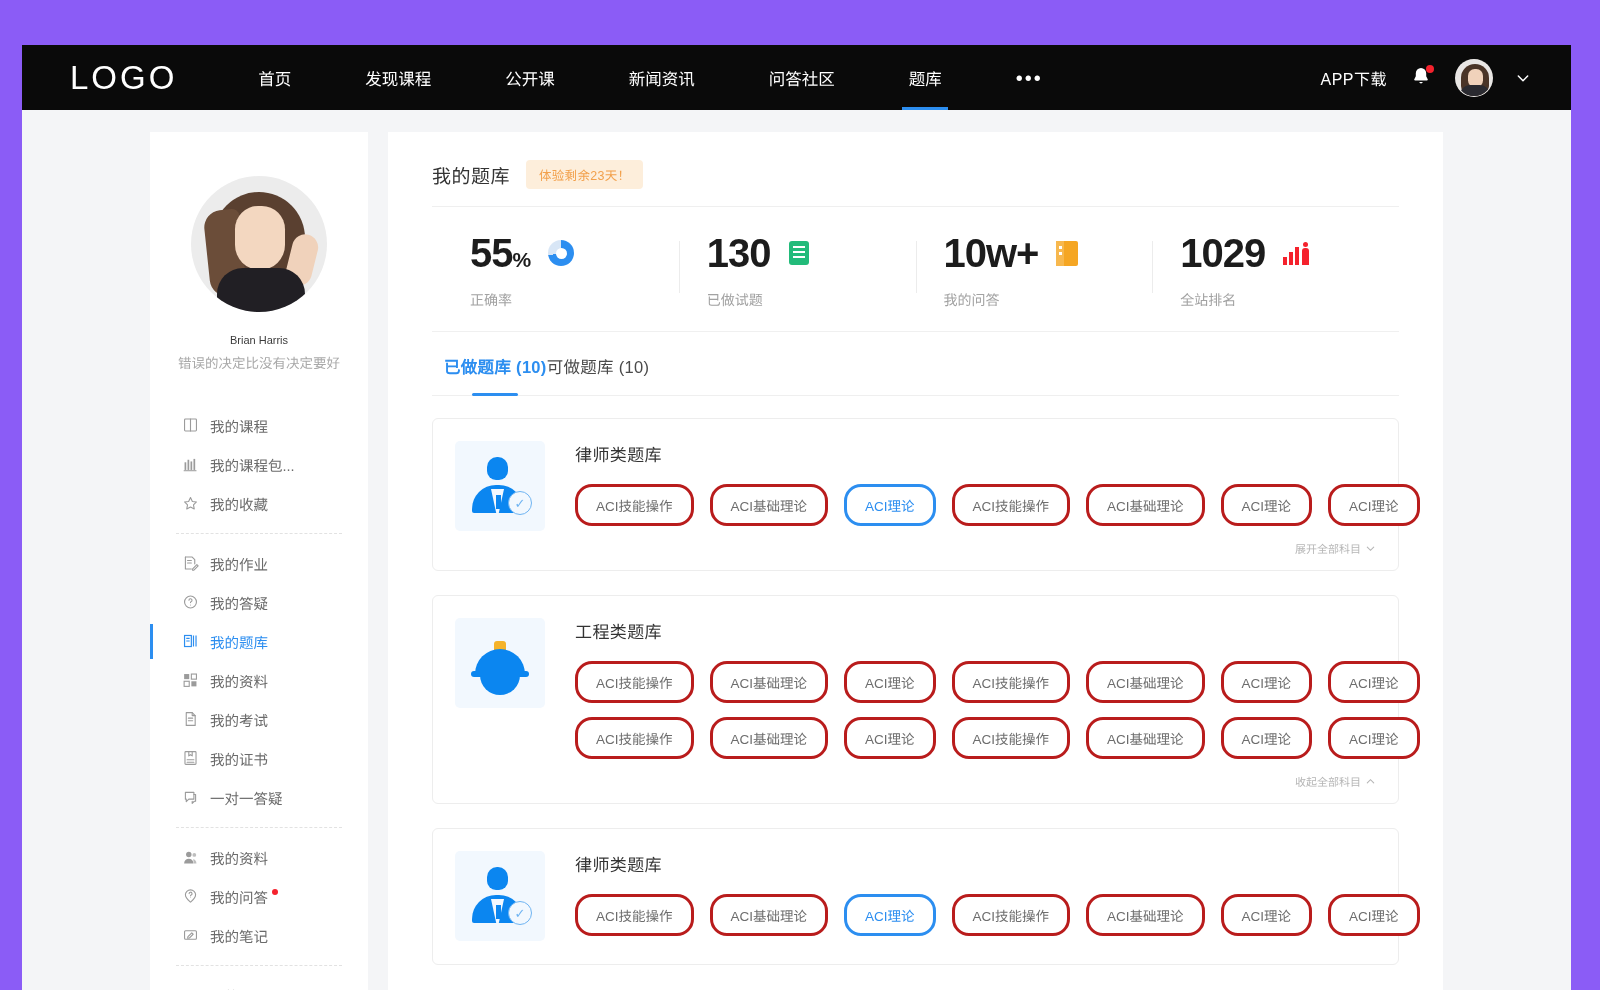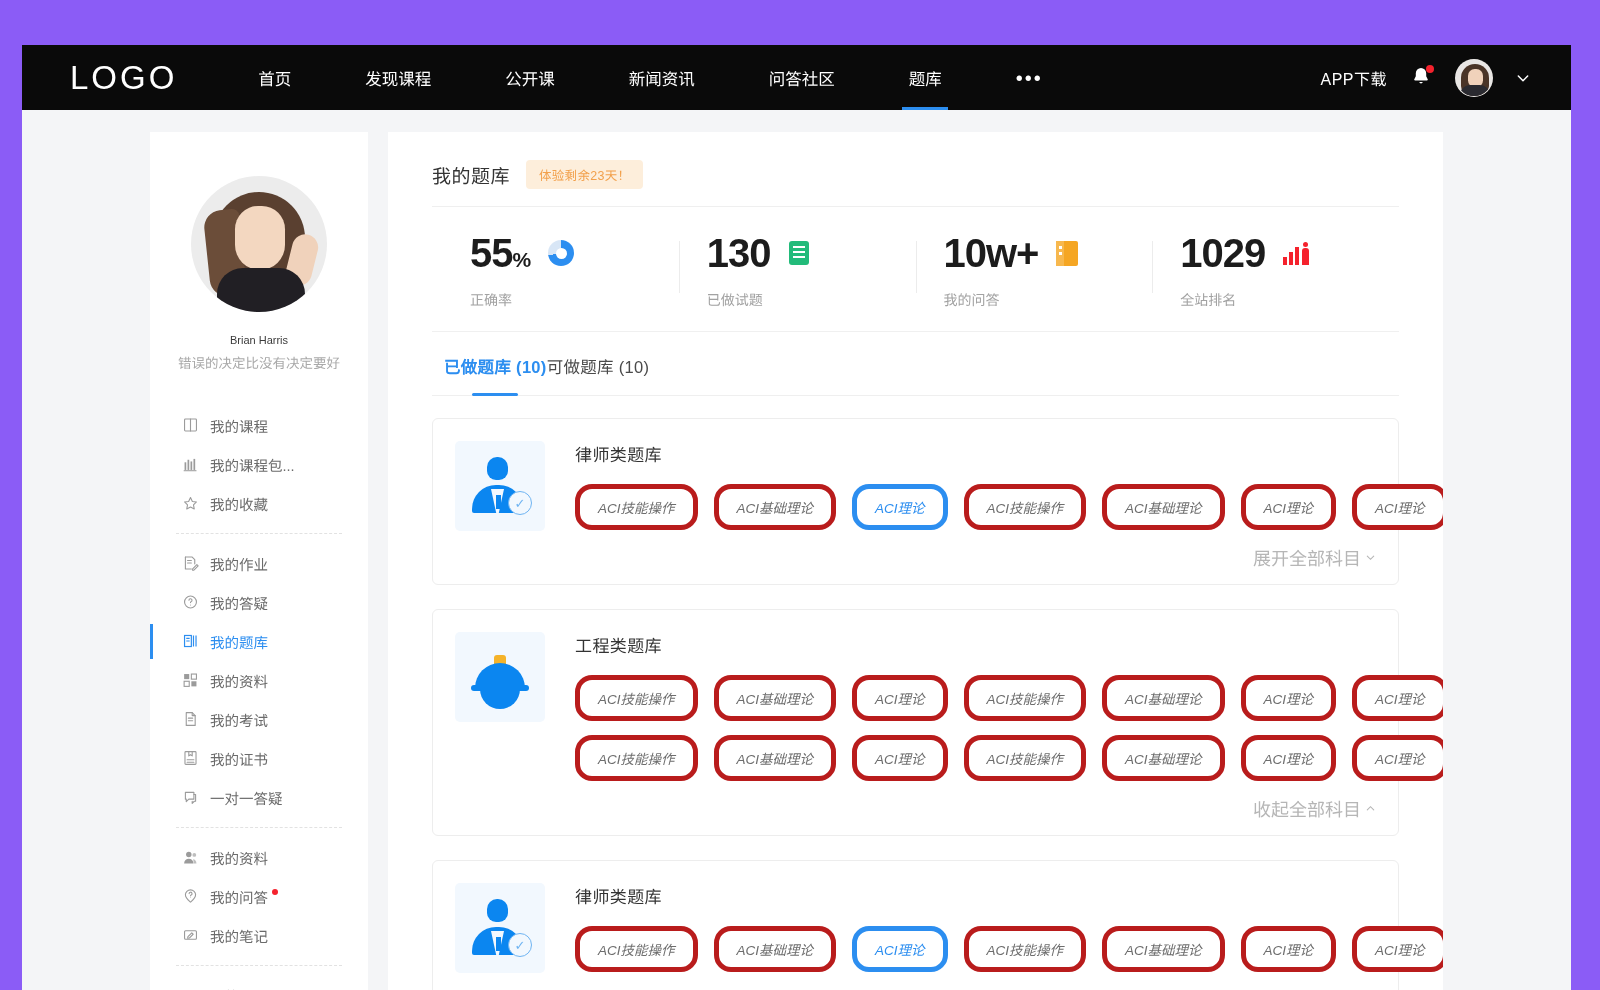--- a/index.html
+++ b/index.html
@@ -327,34 +327,33 @@
   }
   .card-main { flex: 1; min-width: 0; }
   .card-title {
     font-size: 17px; color: #333333;
     margin-bottom: 18px; letter-spacing: .4px;
   }
   .tag-row {
     display: flex; gap: 16px; margin-bottom: 14px; flex-wrap: nowrap;
   }
   .tag {
-    border: 5px solid #b91c1c;
+    border: 3px solid #b91c1c;
     border-radius: 17px;
     padding: 8px 18px;
     font-size: 13.5px;
     color: #6d6d6d;
     white-space: nowrap;
     cursor: pointer;
     background: #ffffff;
-    font-style: italic;
   }
   .tag.sel { border-color: #2c8ef0; color: #2c8ef0; }
   .card-foot {
     display: flex; justify-content: flex-end;
-    font-size: 18px; color: #b6b6b6;
+    font-size: 11px; color: #b6b6b6;
   }
   .card-foot span { cursor: pointer; display: inline-flex; align-items: center; gap: 4px; }
 
   
   .lawyer { width: 60px; height: 58px; position: relative; }
   .lawyer .head {
     position: absolute; left: 17px; top: 0;
     width: 21px; height: 23px; border-radius: 10px 10px 9px 9px;
     background: #0b86f0;
   }

